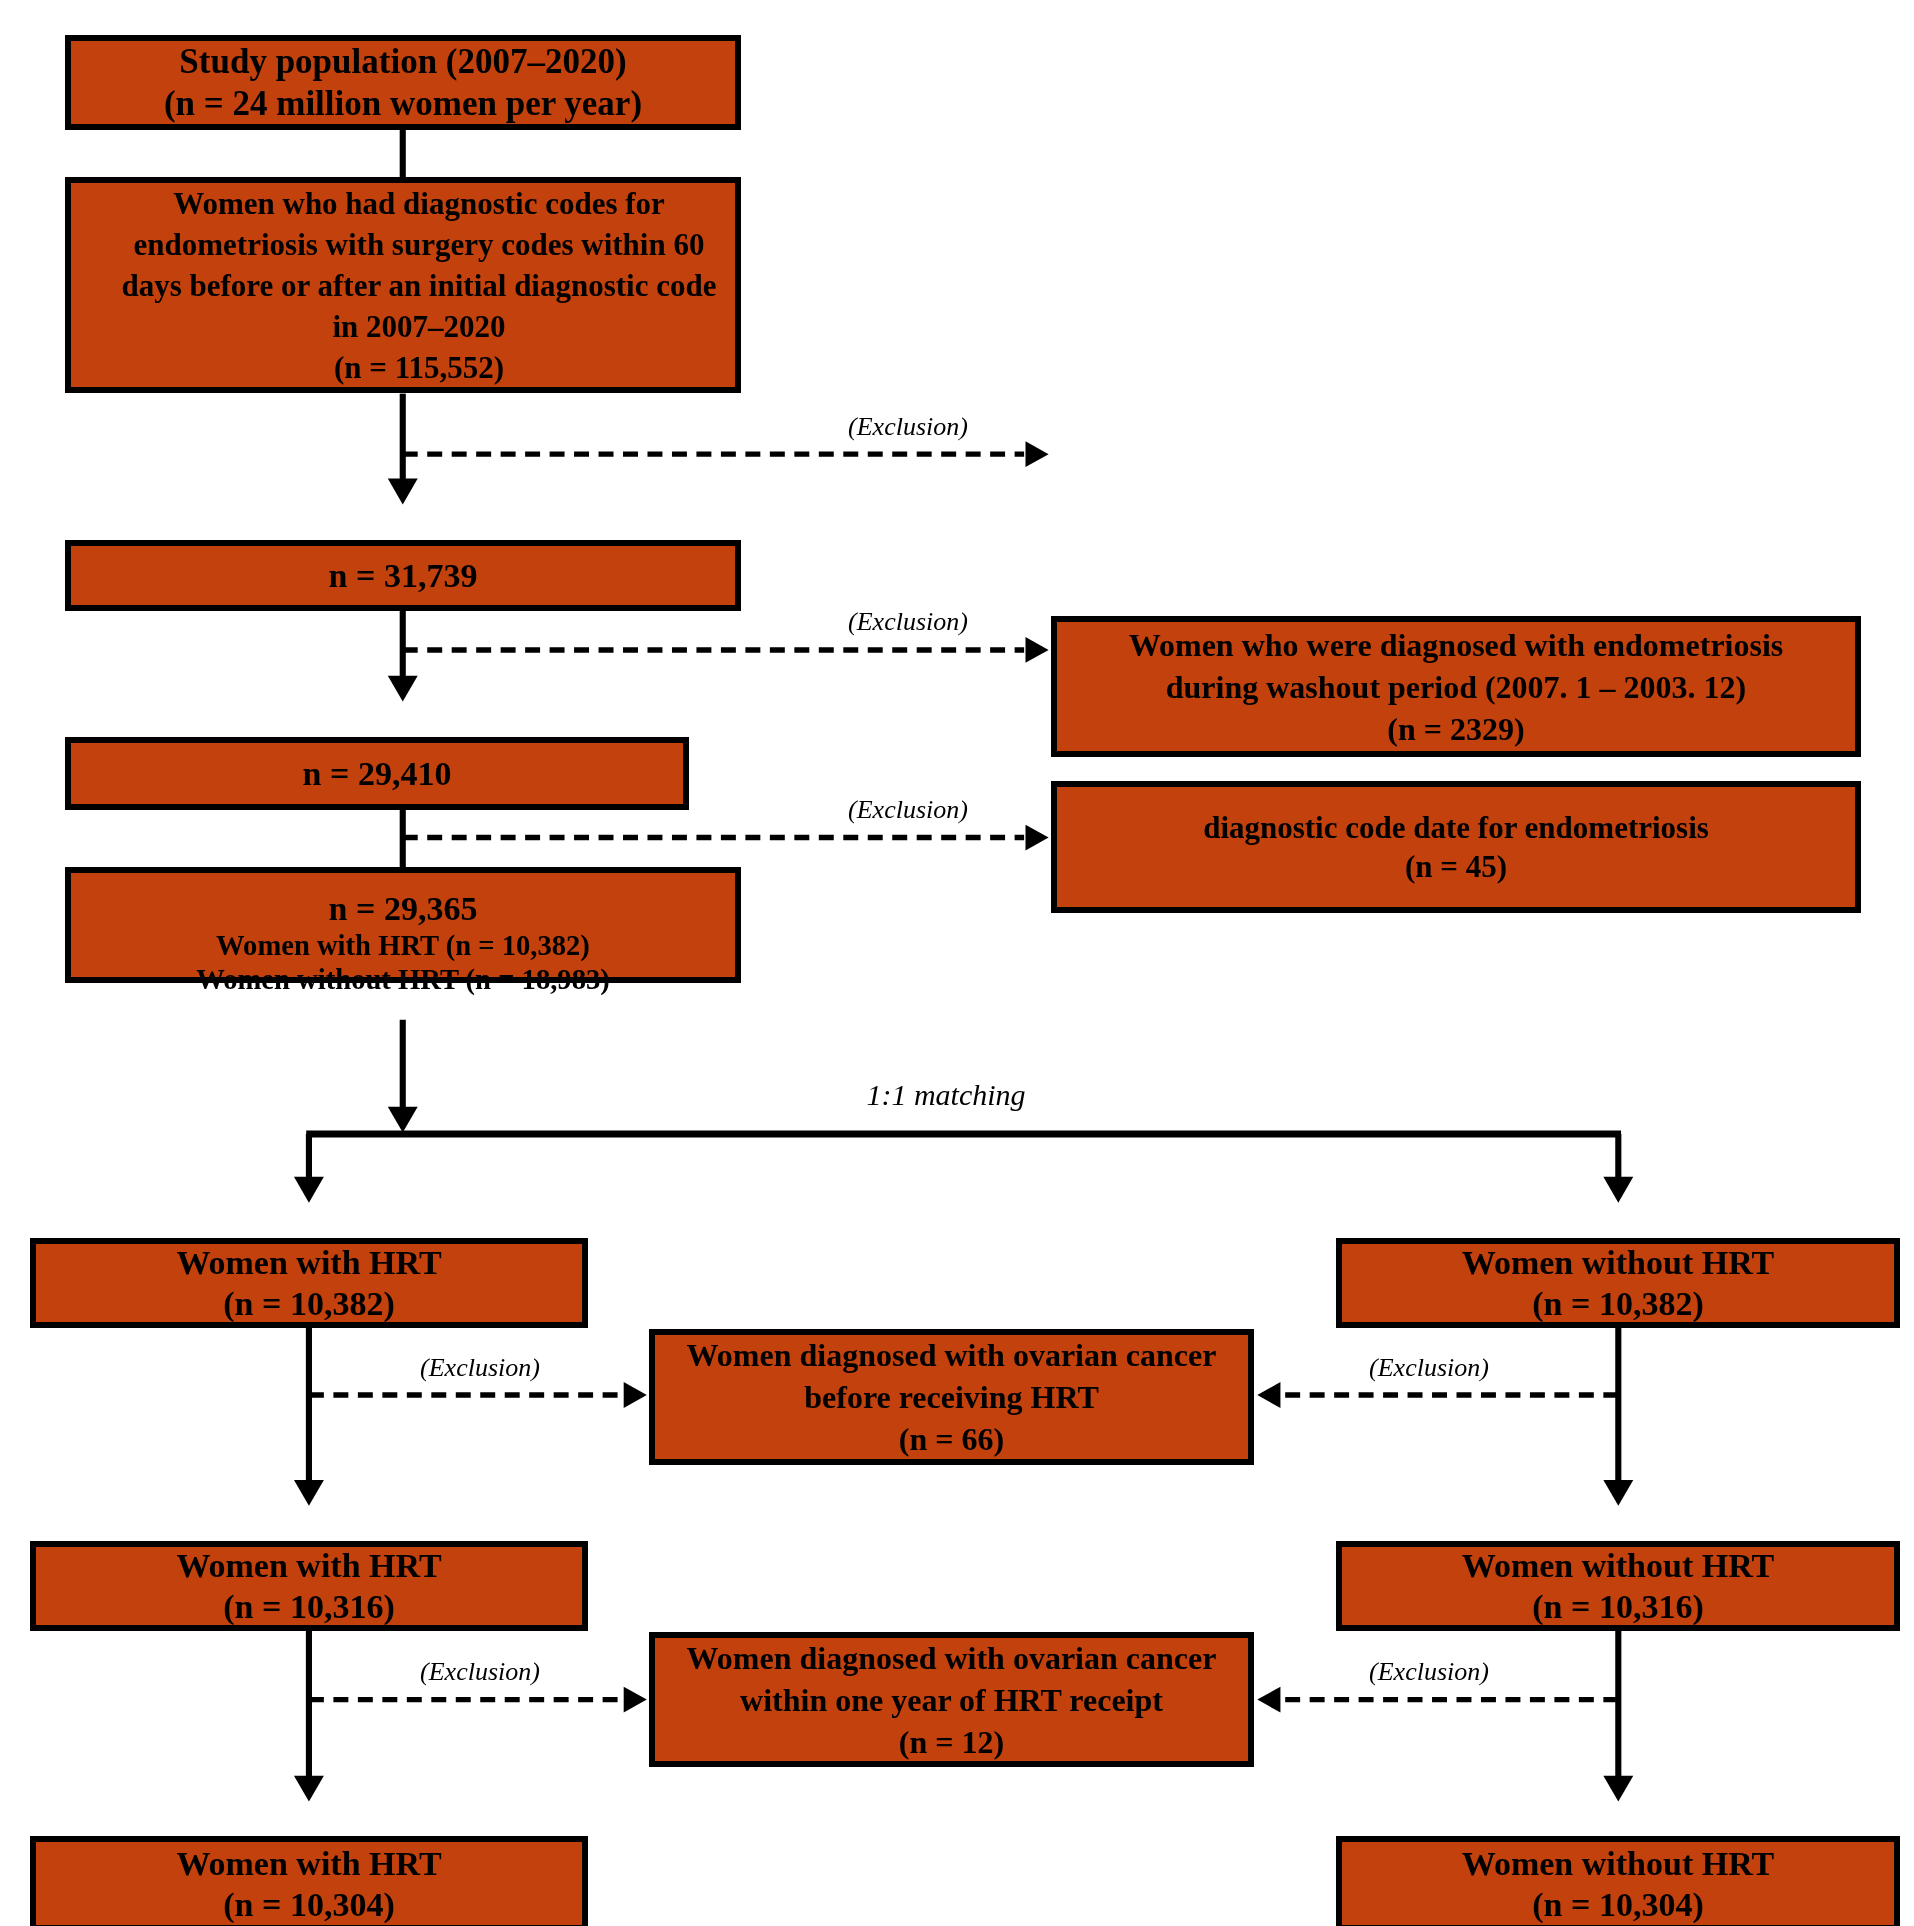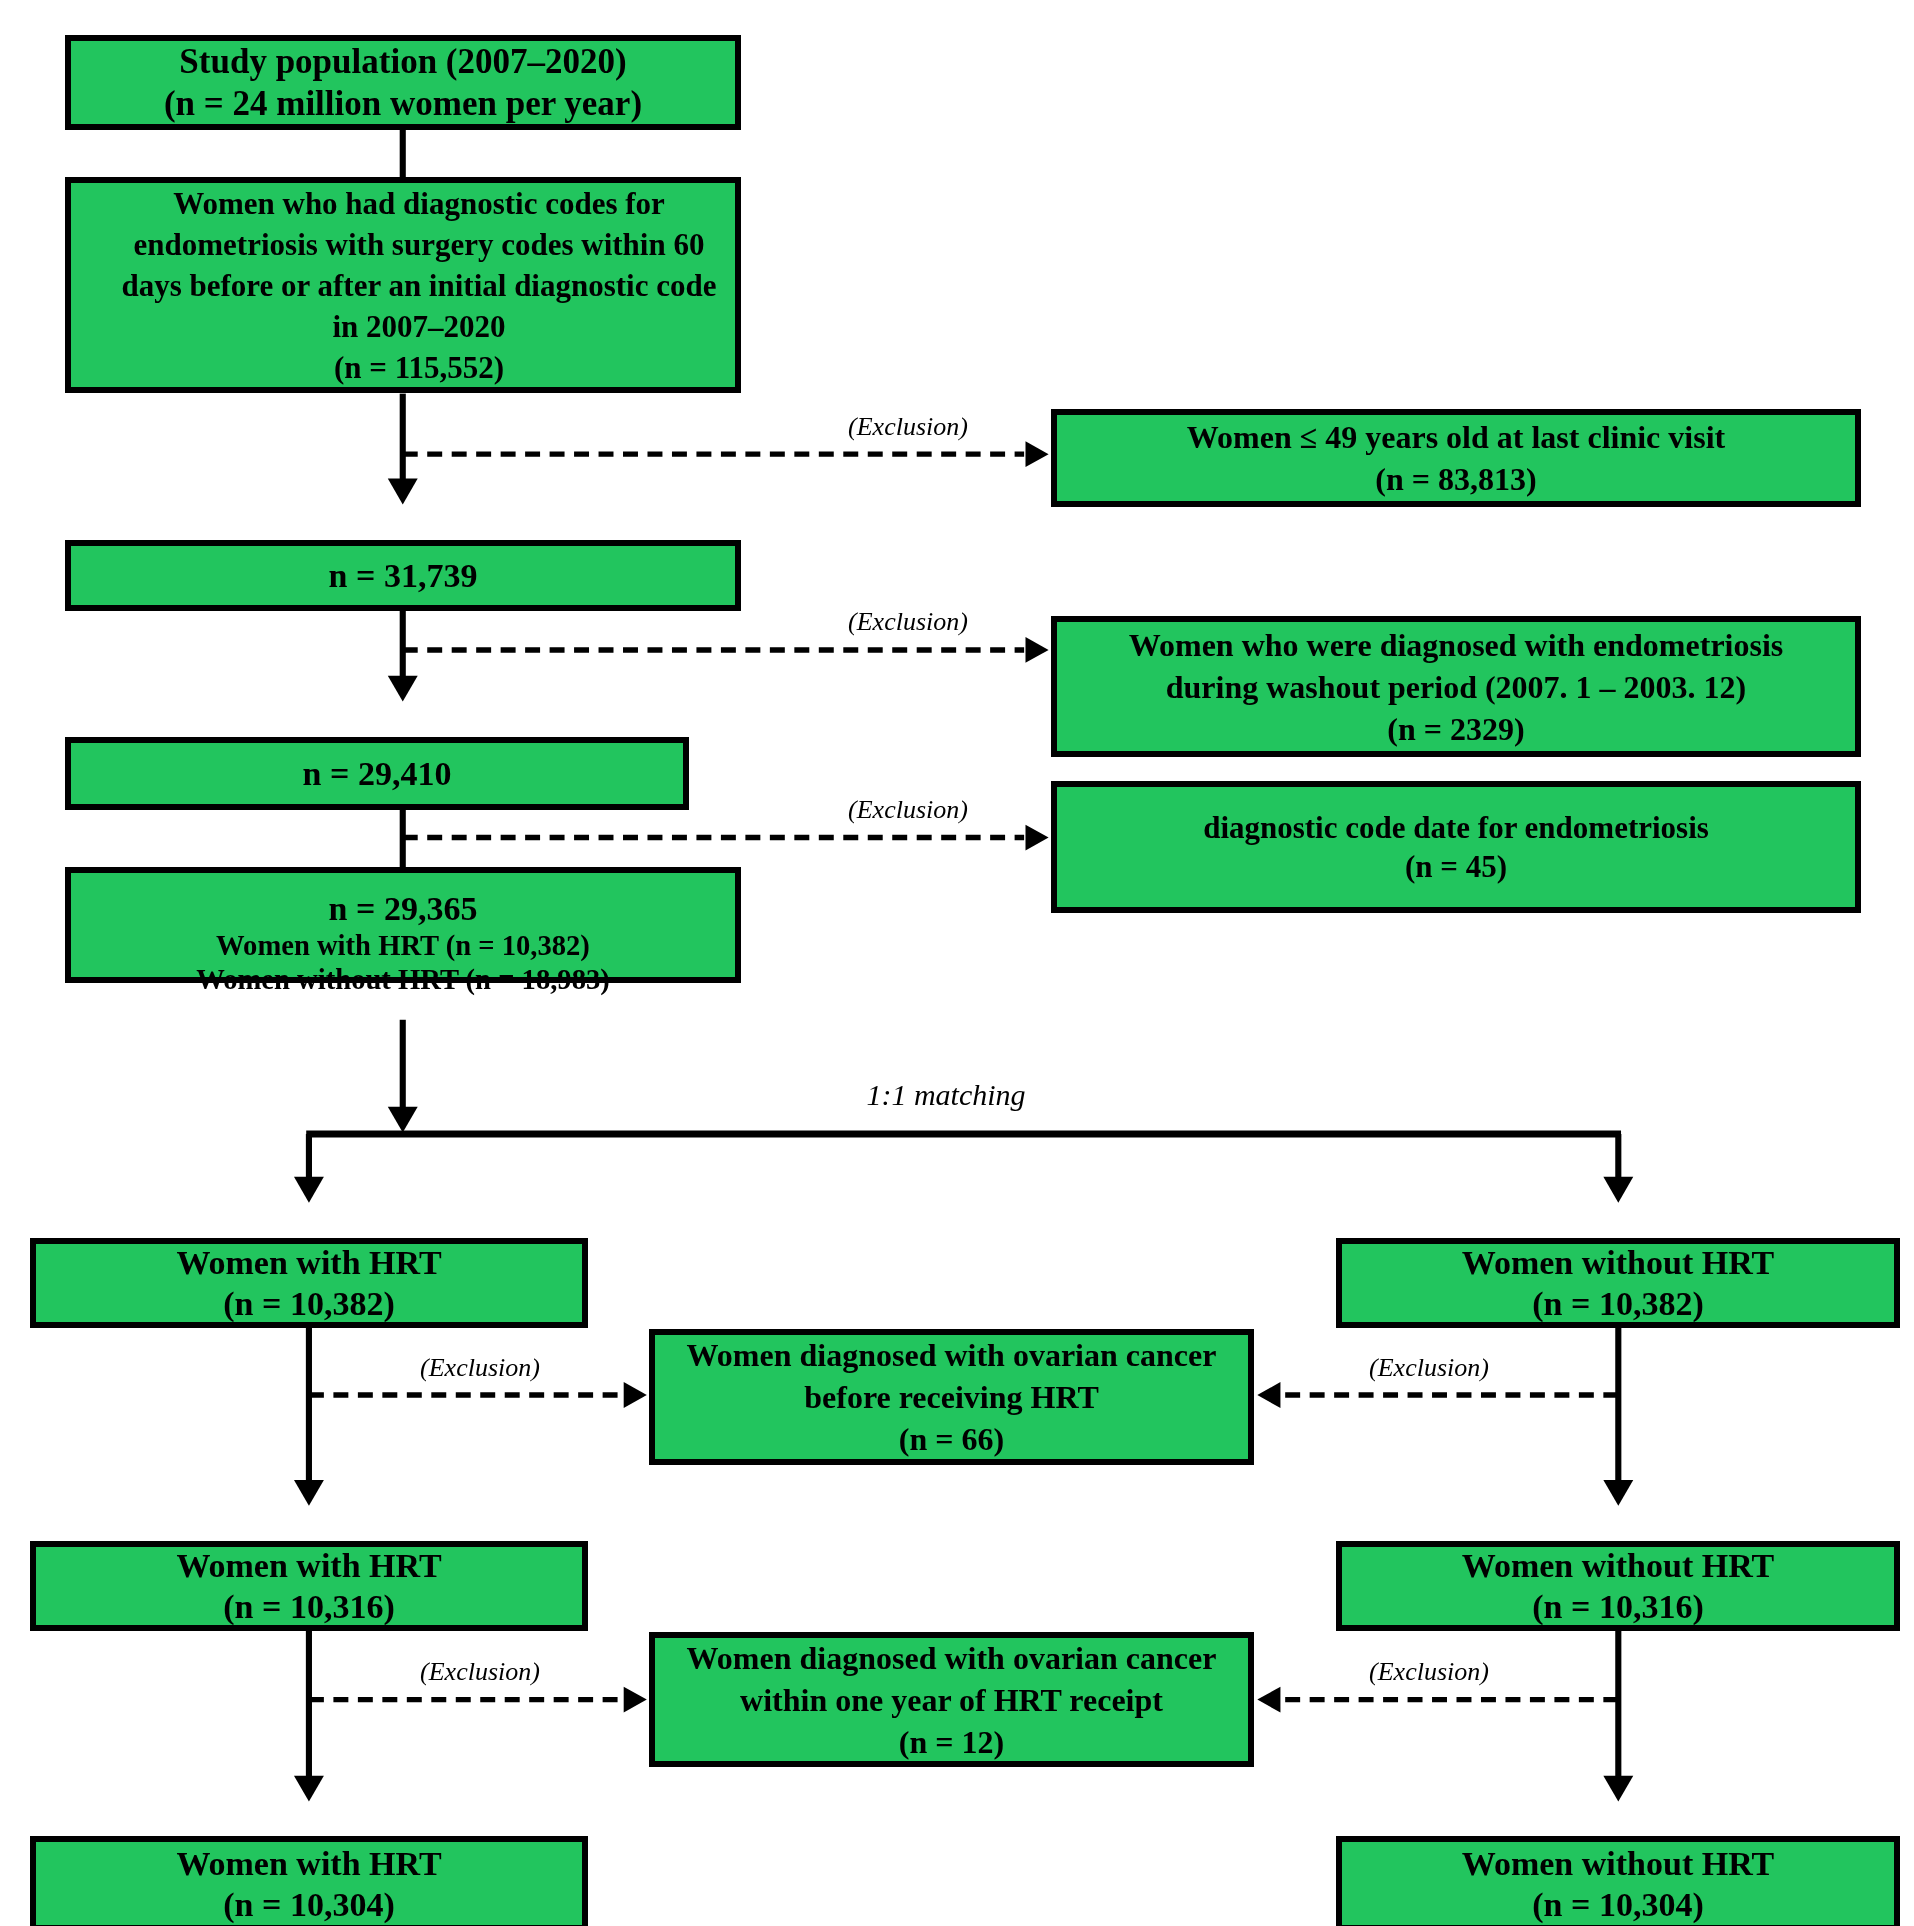--- a/index.html
+++ b/index.html
@@ -14,21 +14,21 @@
   }
   #connectors {
     position: absolute;
     left: 0; top: 0;
     width: 1915px; height: 1926px;
     z-index: 0;
   }
   .box {
     position: absolute;
     z-index: 1;
-    background: #22c55e;
+    background: #c2410c;
     border: 6.1px solid #000000;
     box-sizing: border-box;
     display: flex;
     flex-direction: column;
     justify-content: center;
     align-items: center;
     text-align: center;
     font-weight: bold;
     line-height: 1.28;
   }
@@ -123,24 +123,20 @@
   <div class="box fs50" style="left:65px; top:703px; width:624px; height:73px;">
     <div class="ln">n = 29,410</div>
   </div>
 
   <div class="box" style="left:65px; top:867px; width:676px; height:116px;">
     <div class="ln fs50">n = 29,365</div>
     <div class="ln fs42">Women with HRT (n = 10,382)</div>
     <div class="ln fs42">Women without HRT (n = 18,983)</div>
   </div>
 
-  <div class="box fs47" style="left:1051px; top:409px; width:810px; height:98px;">
-    <div class="ln">Women ≤ 49 years old at last clinic visit</div>
-    <div class="ln">(n = 83,813)</div>
-  </div>
 
   <div class="box fs47" style="left:1051px; top:572px; width:810px; height:141px;margin-top:44px;">
     <div class="ln">Women who were diagnosed with endometriosis</div>
     <div class="ln">during washout period (2007. 1 – 2003. 12)</div>
     <div class="ln">(n = 2329)</div>
   </div>
 
   <div class="box fs46t" style="left:1051px; top:781px; width:810px; height:132px;">
     <div class="ln">diagnostic code date for endometriosis</div>
     <div class="ln">(n = 45)</div>

